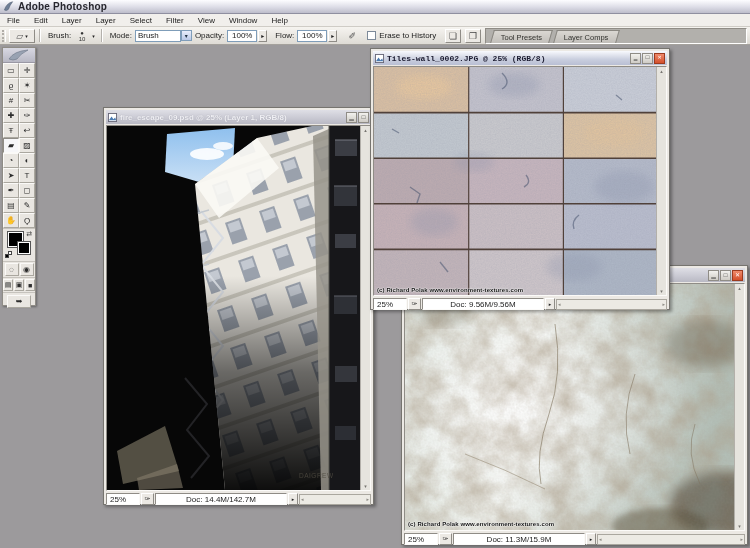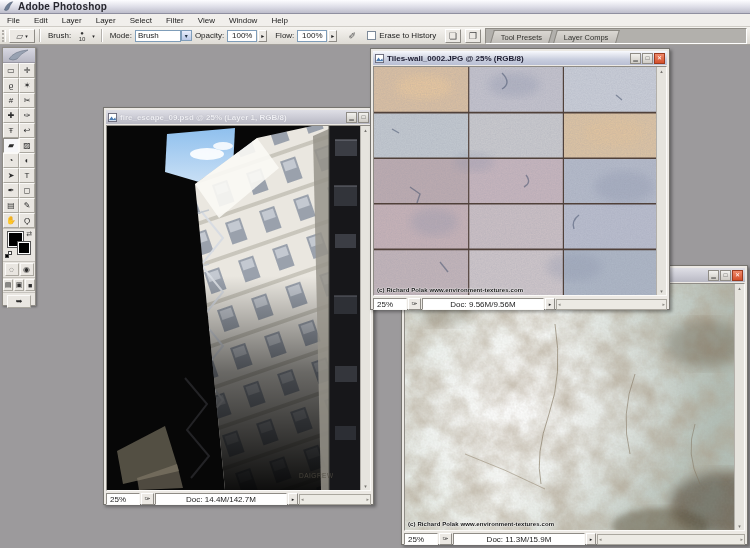--- a/index.html
+++ b/index.html
@@ -56,21 +56,21 @@
   .modes{display:flex;justify-content:center;gap:1px;padding:1px 0;border-top:1px solid #c6c3bd;}
   .mode-btn{width:14px;height:13px;font-size:8px;}
   .screens{display:flex;justify-content:center;gap:1px;padding:1px 0;border-top:1px solid #c6c3bd;}
   .scr-btn{width:10px;height:12px;font-size:7px;}
   .irrow{display:flex;justify-content:center;padding:2px 0;border-top:1px solid #c6c3bd;}
   .ir-btn{width:24px;height:13px;font-size:8px;}
 
   
   .doc-win{position:absolute;background:#ece9e4;border:1px solid #76746f;box-shadow:2px 2px 3px rgba(0,0,0,.35);padding:2px;}
   .dw-title{height:14px;display:flex;align-items:center;padding:0 2px;margin-bottom:1px;}
-  .dw-title.active{background:linear-gradient(#f8f9fd,#c9cede 60%,#b9bfd4);}
+  .dw-title.active{background:linear-gradient(#f8f9fd,#c9cede 60%,#b9bfd4);font-family:Liberation Mono, monospace;}
   .dw-title.inactive{background:linear-gradient(#dfdfe6,#b9b9c4);}
   .dw-title .txt{margin-left:3px;font-weight:bold;font-size:8px;white-space:nowrap;overflow:hidden;}
   .dw-title.active .txt{color:#1b1b30;}
   .dw-title.inactive .txt{color:#f0f0f4;text-shadow:0 0 1px #9a9aa6;}
   .dw-btns{margin-left:auto;display:flex;gap:1px;}
   .wbtn{width:11px;height:11px;font-size:6px;line-height:1;display:flex;align-items:center;justify-content:center;
     background:linear-gradient(#f2f1ee,#cfccc6);border:1px solid #8f8c86;color:#333;}
   .wbtn.close{background:linear-gradient(#ef8a6c,#d4502c);color:#fff;border-color:#9c3a1e;font-weight:bold;}
   .dw-body{position:relative;border:1px solid;border-color:#8f8c86 #fbfaf8 #fbfaf8 #8f8c86;background:#fff;overflow:hidden;}
   .canvas{position:absolute;left:0;top:0;}

